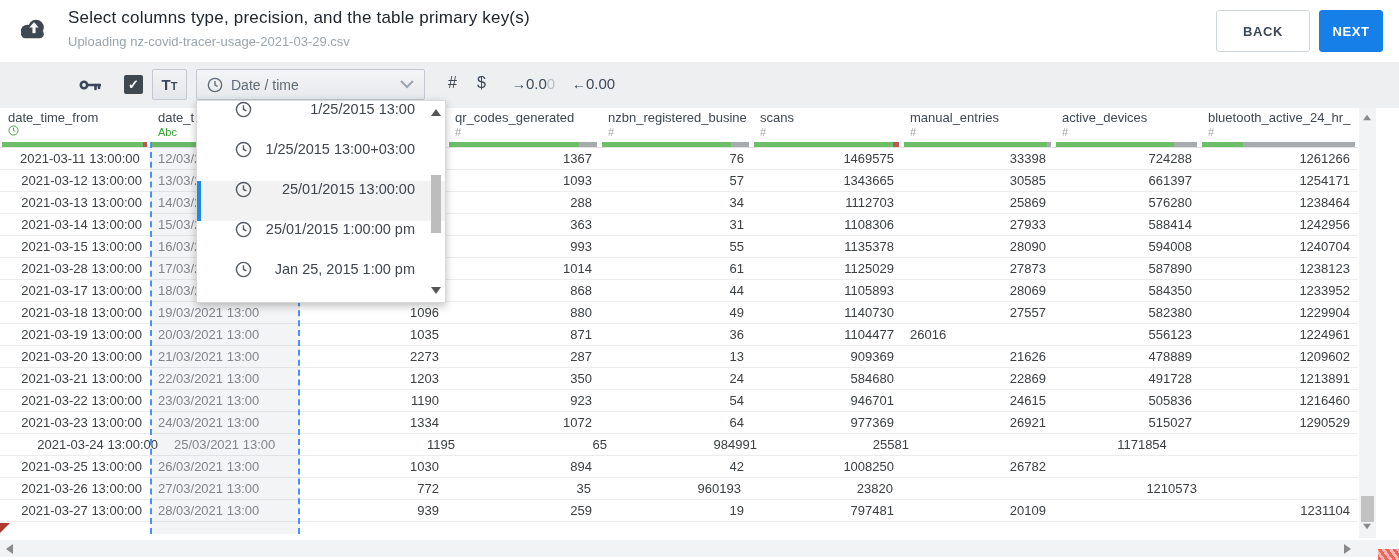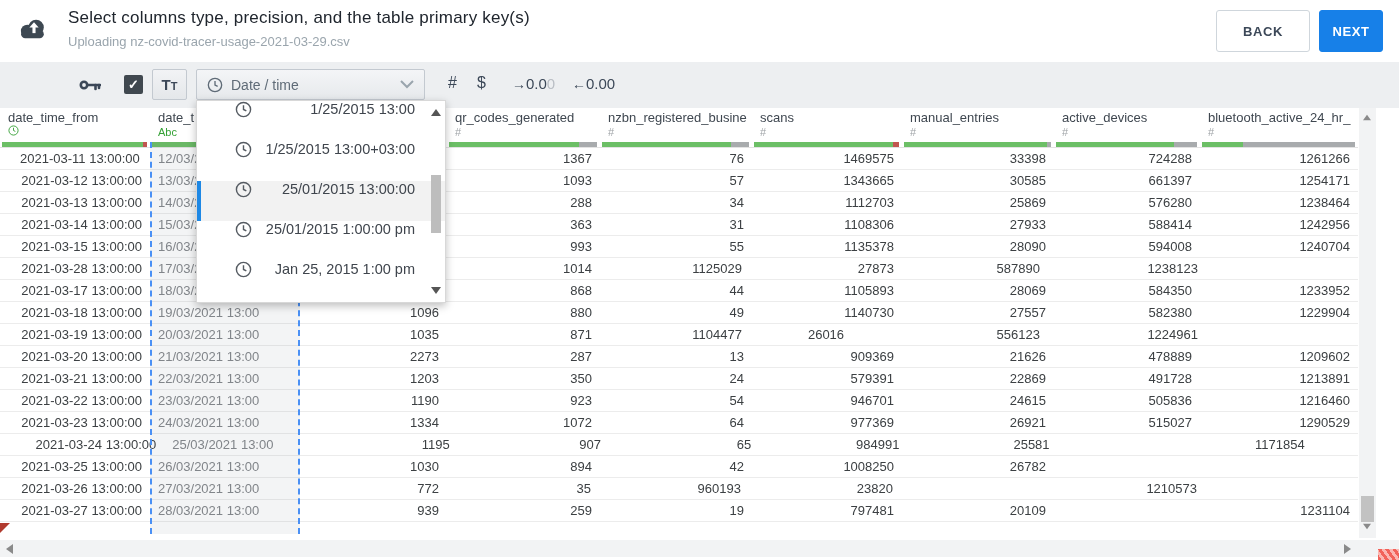--- a/index.html
+++ b/index.html
@@ -259,20 +259,21 @@
           <div class="cell" style="width: 150px; text-align: right;">1135378</div>
           <div class="cell" style="width: 152px; text-align: right;">28090</div>
           <div class="cell" style="width: 146px; text-align: right;">594008</div>
           <div class="cell" style="width: 158px; text-align: right;">1240704</div>
         </div>
         <div class="trow">
           <div class="cell" style="width: 150px; text-align: right;">2021-03-28 13:00:00</div>
           <div class="cell selcell" style="width: 150px; text-align: left;">17/03/2021 13:00</div>
           <div class="cell" style="width: 147px; text-align: right;"></div>
           <div class="cell" style="width: 153px; text-align: right;">1014</div>
+          <div class="cell" style="width: 152px; text-align: right;">61</div>
           <div class="cell" style="width: 150px; text-align: right;">1125029</div>
           <div class="cell" style="width: 152px; text-align: right;">27873</div>
           <div class="cell" style="width: 146px; text-align: right;">587890</div>
           <div class="cell" style="width: 158px; text-align: right;">1238123</div>
         </div>
         <div class="trow">
           <div class="cell" style="width: 150px; text-align: right;">2021-03-17 13:00:00</div>
           <div class="cell selcell" style="width: 150px; text-align: left;">18/03/2021 13:00</div>
           <div class="cell" style="width: 147px; text-align: right;"></div>
           <div class="cell" style="width: 153px; text-align: right;">868</div>
@@ -291,43 +292,44 @@
           <div class="cell" style="width: 150px; text-align: right;">1140730</div>
           <div class="cell" style="width: 152px; text-align: right;">27557</div>
           <div class="cell" style="width: 146px; text-align: right;">582380</div>
           <div class="cell" style="width: 158px; text-align: right;">1229904</div>
         </div>
         <div class="trow">
           <div class="cell" style="width: 150px; text-align: right;">2021-03-19 13:00:00</div>
           <div class="cell selcell" style="width: 150px; text-align: left;">20/03/2021 13:00</div>
           <div class="cell" style="width: 147px; text-align: right;">1035</div>
           <div class="cell" style="width: 153px; text-align: right;">871</div>
+          <div class="cell" style="width: 152px; text-align: right;">36</div>
           <div class="cell" style="width: 150px; text-align: right;">1104477</div>
-          <div class="cell" style="width: 152px; text-align: center;">26016</div>
+          <div class="cell" style="width: 152px; text-align: left;">26016</div>
           <div class="cell" style="width: 146px; text-align: right;">556123</div>
           <div class="cell" style="width: 158px; text-align: right;">1224961</div>
         </div>
         <div class="trow">
           <div class="cell" style="width: 150px; text-align: right;">2021-03-20 13:00:00</div>
           <div class="cell selcell" style="width: 150px; text-align: left;">21/03/2021 13:00</div>
           <div class="cell" style="width: 147px; text-align: right;">2273</div>
           <div class="cell" style="width: 153px; text-align: right;">287</div>
           <div class="cell" style="width: 152px; text-align: right;">13</div>
           <div class="cell" style="width: 150px; text-align: right;">909369</div>
           <div class="cell" style="width: 152px; text-align: right;">21626</div>
           <div class="cell" style="width: 146px; text-align: right;">478889</div>
           <div class="cell" style="width: 158px; text-align: right;">1209602</div>
         </div>
         <div class="trow">
           <div class="cell" style="width: 150px; text-align: right;">2021-03-21 13:00:00</div>
           <div class="cell selcell" style="width: 150px; text-align: left;">22/03/2021 13:00</div>
           <div class="cell" style="width: 147px; text-align: right;">1203</div>
           <div class="cell" style="width: 153px; text-align: right;">350</div>
           <div class="cell" style="width: 152px; text-align: right;">24</div>
-          <div class="cell" style="width: 150px; text-align: right;">579391</div>
+          <div class="cell" style="width: 150px; text-align: right;">584680</div>
           <div class="cell" style="width: 152px; text-align: right;">22869</div>
           <div class="cell" style="width: 146px; text-align: right;">491728</div>
           <div class="cell" style="width: 158px; text-align: right;">1213891</div>
         </div>
         <div class="trow">
           <div class="cell" style="width: 150px; text-align: right;">2021-03-22 13:00:00</div>
           <div class="cell selcell" style="width: 150px; text-align: left;">23/03/2021 13:00</div>
           <div class="cell" style="width: 147px; text-align: right;">1190</div>
           <div class="cell" style="width: 153px; text-align: right;">923</div>
           <div class="cell" style="width: 152px; text-align: right;">54</div>
@@ -344,21 +346,20 @@
           <div class="cell" style="width: 152px; text-align: right;">64</div>
           <div class="cell" style="width: 150px; text-align: right;">977369</div>
           <div class="cell" style="width: 152px; text-align: right;">26921</div>
           <div class="cell" style="width: 146px; text-align: right;">515027</div>
           <div class="cell" style="width: 158px; text-align: right;">1290529</div>
         </div>
         <div class="trow">
           <div class="cell" style="width: 150px; text-align: right; margin-left: 16px;">2021-03-24 13:00:00</div>
           <div class="cell selcell" style="width: 150px; text-align: left;">25/03/2021 13:00</div>
           <div class="cell" style="width: 147px; text-align: right;">1195</div>
-          <div class="cell" style="width: 153px; text-align: right;">907</div>
           <div class="cell" style="width: 152px; text-align: right;">65</div>
           <div class="cell" style="width: 150px; text-align: right;">984991</div>
           <div class="cell" style="width: 152px; text-align: right;">25581</div>
           <div class="cell" style="width: 146px; text-align: right;"></div>
           <div class="cell" style="width: 158px; text-align: center;">1171854</div>
         </div>
         <div class="trow">
           <div class="cell" style="width: 150px; text-align: right;">2021-03-25 13:00:00</div>
           <div class="cell selcell" style="width: 150px; text-align: left;">26/03/2021 13:00</div>
           <div class="cell" style="width: 147px; text-align: right;">1030</div>

